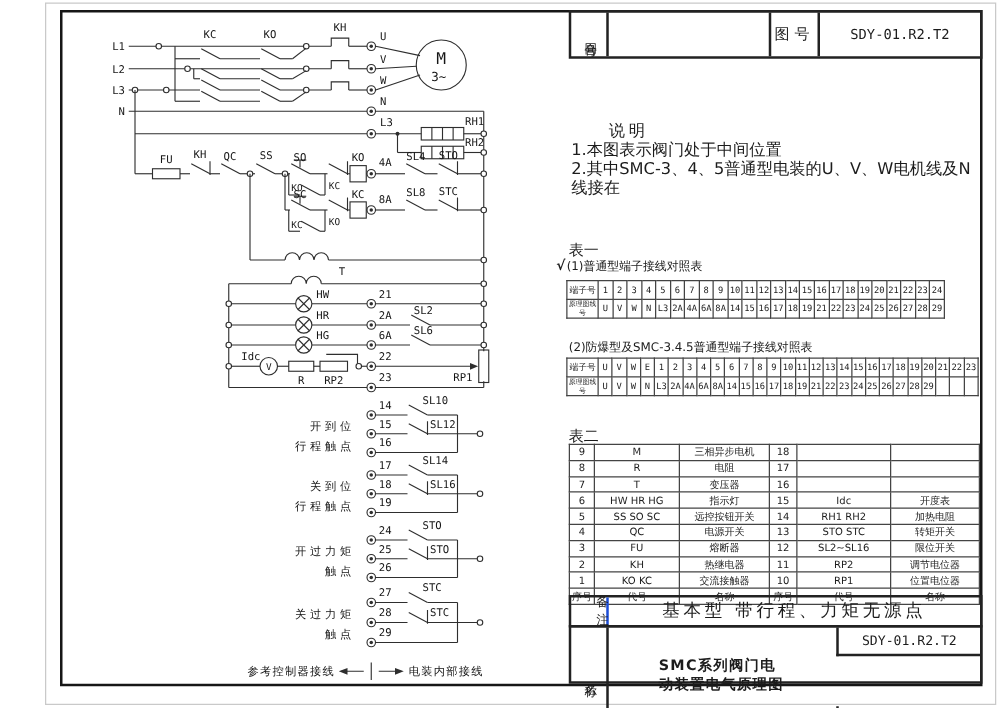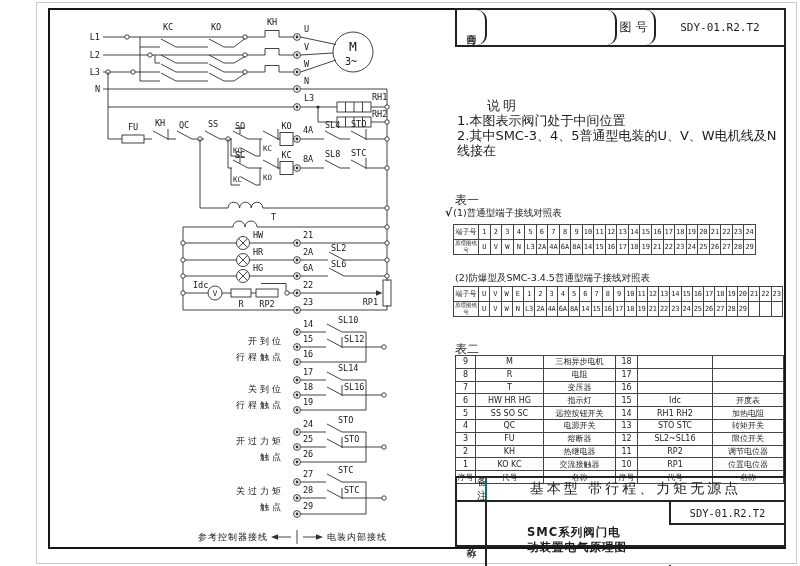--- a/index.html
+++ b/index.html
@@ -10,21 +10,21 @@
   svg text{fill:#161616;font-family:"DejaVu Sans Mono",monospace;font-size:8.5px;}
   svg .cjk{font-family:"DejaVu Sans",sans-serif;font-size:9px;letter-spacing:3px;}
   svg .big{font-size:13px;}
   svg .med{font-size:10px;}
   svg .sm{font-size:7.5px;}
   svg line,svg path,svg rect,svg circle,svg polyline{stroke:#2e2e2e;stroke-width:0.9;fill:none;}
   svg .fl{fill:#2e2e2e;stroke:none;}
   svg .wh{fill:#fff;}
   
   .hdr{left:455px;top:8px;width:331px;height:39px;border:2px solid #222;box-sizing:border-box;display:flex;}
-  .hcell{border-right:2px solid #222;display:flex;align-items:center;justify-content:center;box-sizing:border-box;border-radius:10px;}
+  .hcell{border-right:2px solid #222;display:flex;align-items:center;justify-content:center;box-sizing:border-box;}
   .hc1{width:30px;writing-mode:vertical-rl;text-orientation:upright;font-size:10px;letter-spacing:1px;}
   .hc2{flex:1;}
   .hc3{width:39px;font-size:12px;letter-spacing:4px;}
   .hc4{width:128px;border-right:none;font-family:"DejaVu Sans Mono",monospace;font-size:11px;}
   
   .notes{left:457px;top:98px;width:328px;font-size:13px;line-height:15px;}
   .notes .head{margin-left:30px;letter-spacing:3px;}
   .lbl{font-size:12px;}
   .sub{font-size:9.5px;}
   .chk{font-size:11px;font-weight:bold;margin-right:1px;}
@@ -36,21 +36,21 @@
   .tt .th1{width:24px;font-size:7px;}
   .tt .th2{width:24px;font-size:5.5px;}
   .t1a{width:303px;}
   .t1b{width:330px;}
   
   .ct{width:328px;}
   .ct td{border:1px solid #444;text-align:center;padding:0;height:11.8px;font-size:8px;
     line-height:11px;overflow:hidden;white-space:nowrap;}
   
   .remarks{left:455px;top:476px;width:331px;height:26px;border:2px solid #222;box-sizing:border-box;display:flex;}
-  .rlabel{width:30px;border-right:2px solid #0f766e;display:flex;align-items:center;justify-content:center;font-size:10px;letter-spacing:2px;box-sizing:border-box;padding-left:24px;}
+  .rlabel{width:30px;border-right:2px solid #1d4ed8;display:flex;align-items:center;justify-content:center;font-size:10px;letter-spacing:2px;box-sizing:border-box;padding-left:24px;}
   .rbody{flex:1;display:flex;align-items:center;justify-content:center;font-size:14px;letter-spacing:3px;}
   .nameblk{left:455px;top:500px;width:331px;height:47px;border:2px solid #222;box-sizing:border-box;display:grid;grid-template-columns:30px 1fr 115px;grid-template-rows:23px 1fr;gap:40px;}
   .nlabel{grid-row:1/3;border-right:2px solid #222;display:flex;align-items:center;justify-content:center;writing-mode:vertical-rl;text-orientation:upright;font-size:10px;letter-spacing:2px;}
   .ntitle{grid-row:1/3;display:flex;align-items:center;justify-content:center;font-size:11.5px;letter-spacing:1px;font-weight:bold;}
   .ndwg{border-left:2px solid #222;border-bottom:2px solid #222;display:flex;align-items:center;justify-content:center;font-family:"DejaVu Sans Mono",monospace;font-size:10.5px;}
   .ncomp{border-left:2px solid #222;display:flex;align-items:center;justify-content:center;font-size:9px;}
 </style>
 </head>
 <body>
 

